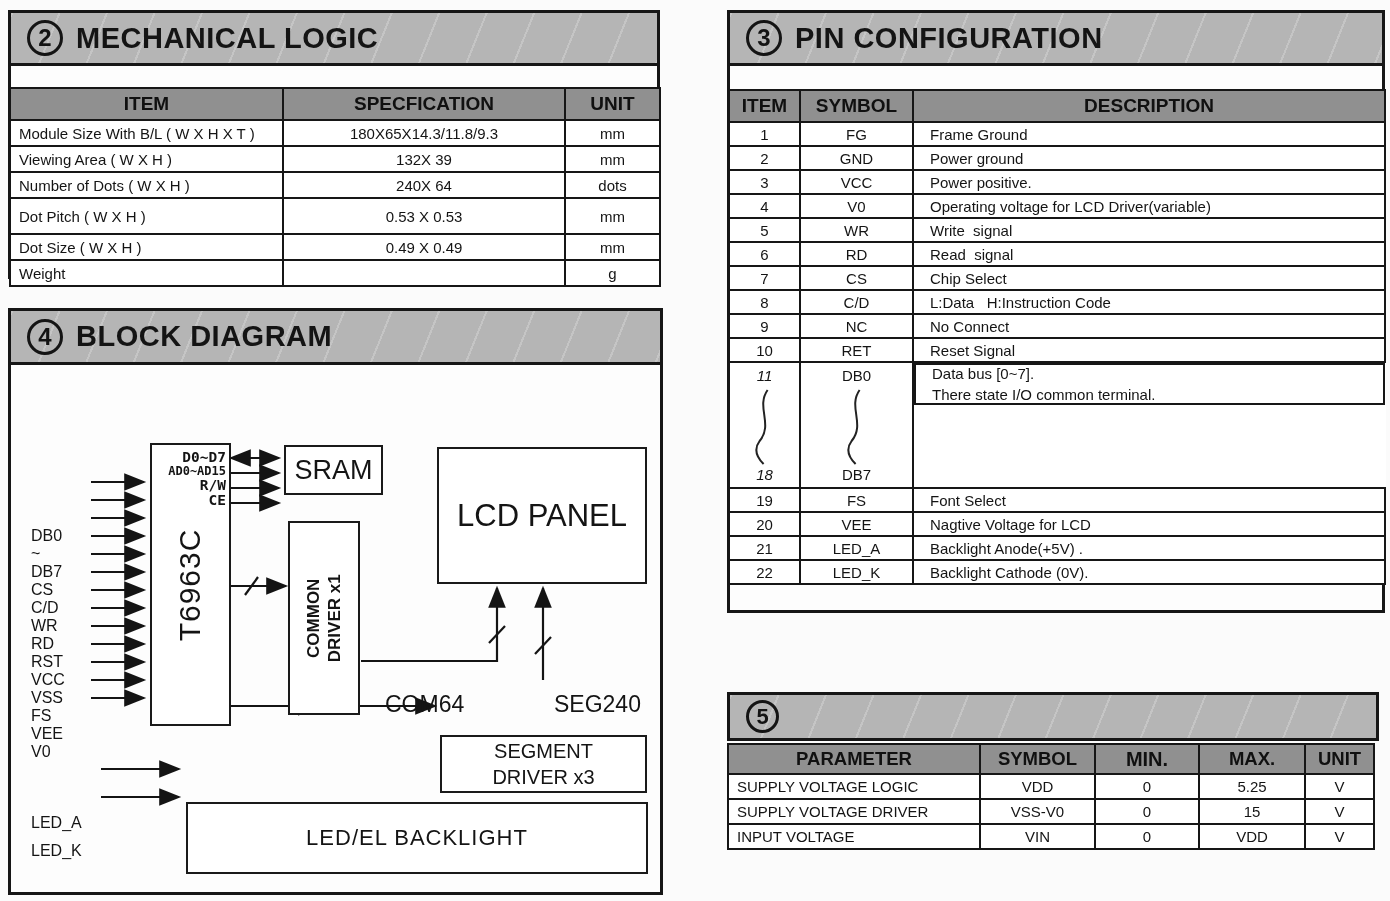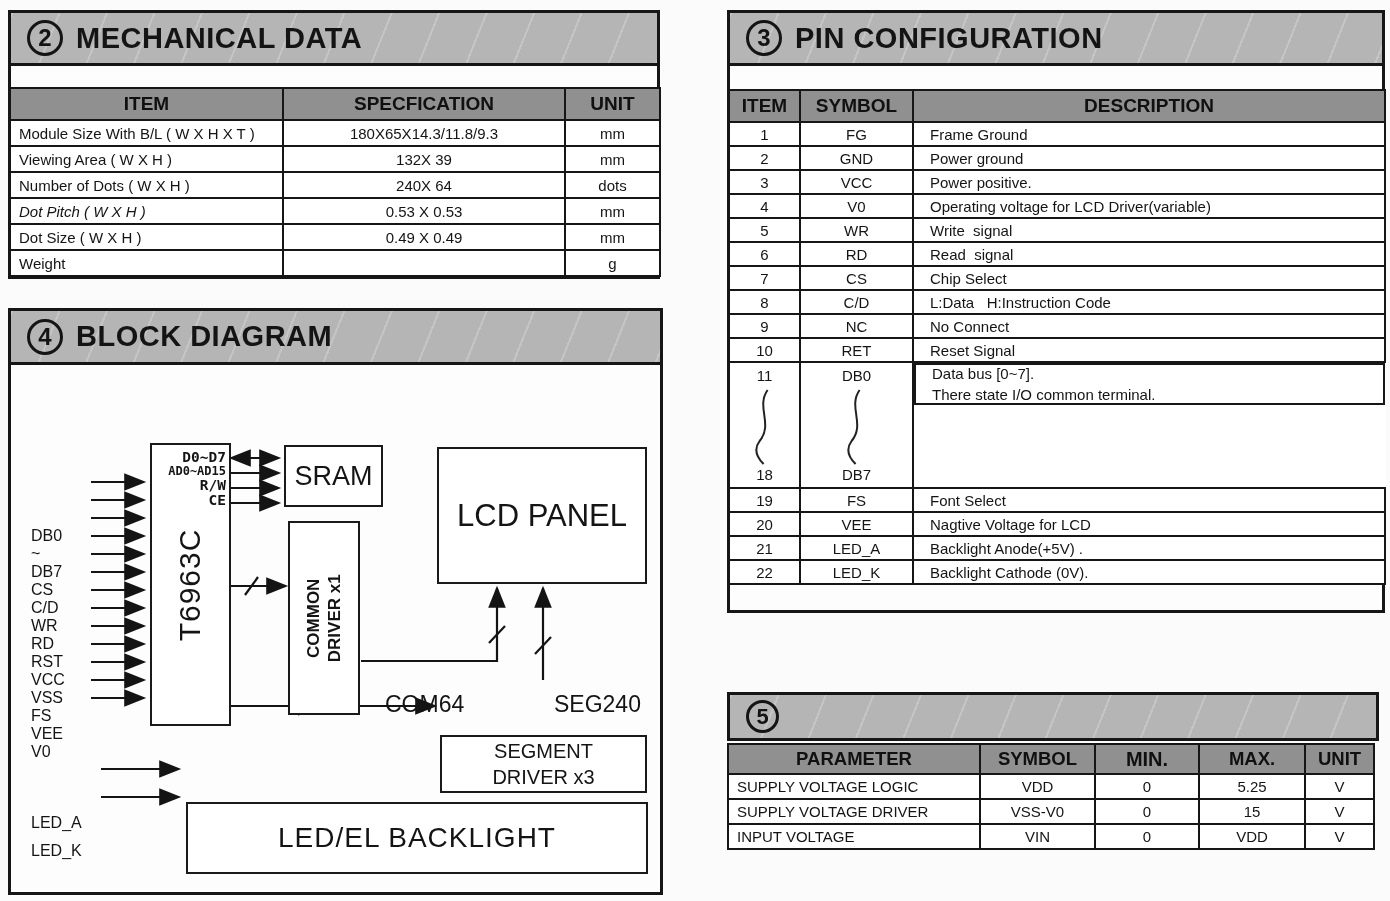--- a/index.html
+++ b/index.html
@@ -58,21 +58,21 @@
   svg.wires { position:absolute; left:0; top:0; pointer-events:none; }
 </style>
 </head>
 <body>
 
 <div class="page">
 
   <div class="frame" style="left:8px; top:10px; width:652px; height:269px;">
     <div class="bar" style="height:53px;">
       <span class="badge">2</span>
-      <span class="bar-title">MECHANICAL DATA</span>
+      <span class="bar-title">MECHANICAL LOGIC</span>
     </div>
     <table style="position:absolute; left:-2px; top:74px; width:650px;">
       <colgroup>
           <col style="width:273px">
           <col style="width:282px">
           <col style="width:95px">
         </colgroup>
       <tbody>
           <tr>
         <th style="height:32px;">ITEM</th>
@@ -88,21 +88,21 @@
         <td class="cell-left" style="height:26px;">Viewing Area ( W X H )</td>
         <td>132X 39</td>
         <td>mm</td>
       </tr>
       <tr>
         <td class="cell-left" style="height:26px;">Number of Dots ( W X H )</td>
         <td>240X 64</td>
         <td>dots</td>
       </tr>
       <tr>
-        <td class="cell-left" style="height:26px;font-style:italic;">Dot Pitch ( W X H )</td>
+        <td class="cell-left" style="height:36px;">Dot Pitch ( W X H )</td>
         <td>0.53 X 0.53</td>
         <td>mm</td>
       </tr>
       <tr>
         <td class="cell-left" style="height:26px;">Dot Size ( W X H )</td>
         <td>0.49 X 0.49</td>
         <td>mm</td>
       </tr>
       <tr>
         <td class="cell-left" style="height:26px;">Weight</td>
@@ -174,21 +174,21 @@
         <td style="height:24px;">9</td>
         <td>NC</td>
         <td class="desc">No Connect</td>
       </tr>
       <tr>
         <td style="height:24px;">10</td>
         <td>RET</td>
         <td class="desc">Reset Signal</td>
       </tr>
       <tr>
-        <td class="bus-cell" style="height:126px;">
+        <td class="bus-cell" style="height:126px;font-style:italic;">
           <span class="bus-top">11</span>
           <svg class="squiggle" width="20" height="76" viewBox="0 0 20 76">
                 <path d="M15,1 C3,18 21,35 7,52 C1,60 4,68 11,75" fill="none" stroke="#222" stroke-width="2"></path>
               </svg>
           <span class="bus-bot">18</span>
         </td>
         <td class="bus-cell">
           <span class="bus-top">DB0</span>
           <svg class="squiggle" width="20" height="76" viewBox="0 0 20 76">
                 <path d="M15,1 C3,18 21,35 7,52 C1,60 4,68 11,75" fill="none" stroke="#222" stroke-width="2"></path>
@@ -279,21 +279,21 @@
       <div class="dbox" style="left:139px; top:78px; width:81px; height:283px;">
         <span class="vtext" style="font-size:30px; letter-spacing:1px;">T6963C</span>
         <div class="pinlabels">
           <div class="pl-big">D0~D7</div>
           <div class="pl-sm">AD0~AD15</div>
           <div class="pl-big">R/W</div>
           <div class="pl-big">CE</div>
         </div>
       </div>
 
-      <div class="dbox" style="left:273px; top:80px; width:99px; height:62px; font-size:27px;">
+      <div class="dbox" style="left:273px; top:80px; width:99px; height:50px; font-size:27px;">
         <span>SRAM</span>
       </div>
 
       <div class="dbox" style="left:426px; top:82px; width:210px; height:137px; font-size:31px; border-width:2.5px;">
         <span>LCD PANEL</span>
       </div>
 
       <div class="dbox" style="left:277px; top:156px; width:72px; height:194px;">
         <div class="vtext" style="font-size:17px; font-weight:bold; line-height:1.25; text-align:center;">
           <div>COMMON</div>
@@ -301,21 +301,21 @@
         </div>
       </div>
 
       <div class="dbox" style="left:429px; top:370px; width:207px; height:58px; font-size:20px; line-height:1.3;">
         <div>
           <div>SEGMENT</div>
           <div>DRIVER x3</div>
         </div>
       </div>
 
-      <div class="dbox" style="left:175px; top:437px; width:462px; height:72px; font-size:28px; letter-spacing:1px;">
+      <div class="dbox" style="left:175px; top:437px; width:462px; height:72px; font-size:22px; letter-spacing:1px;">
         <span>LED/EL BACKLIGHT</span>
       </div>
 
       <div class="buslabel" style="left:374px; top:326px;">COM64</div>
       <div class="buslabel" style="left:543px; top:326px;">SEG240</div>
 
       <div class="siglabel" style="top:162px;">DB0</div>
       <div class="siglabel" style="top:180px;">~</div>
       <div class="siglabel" style="top:198px;">DB7</div>
       <div class="siglabel" style="top:216px;">CS</div>

